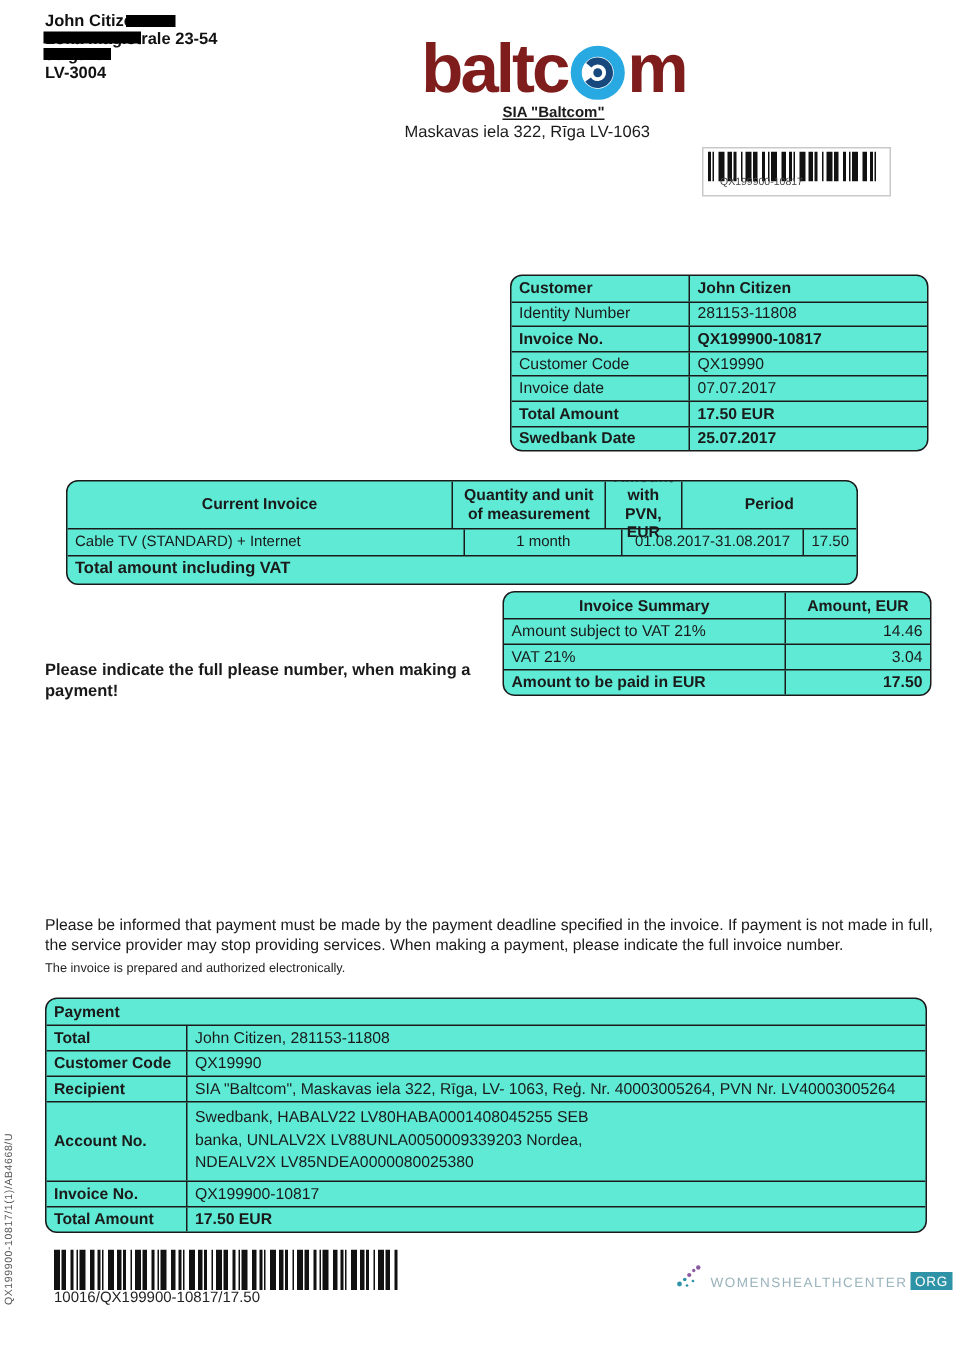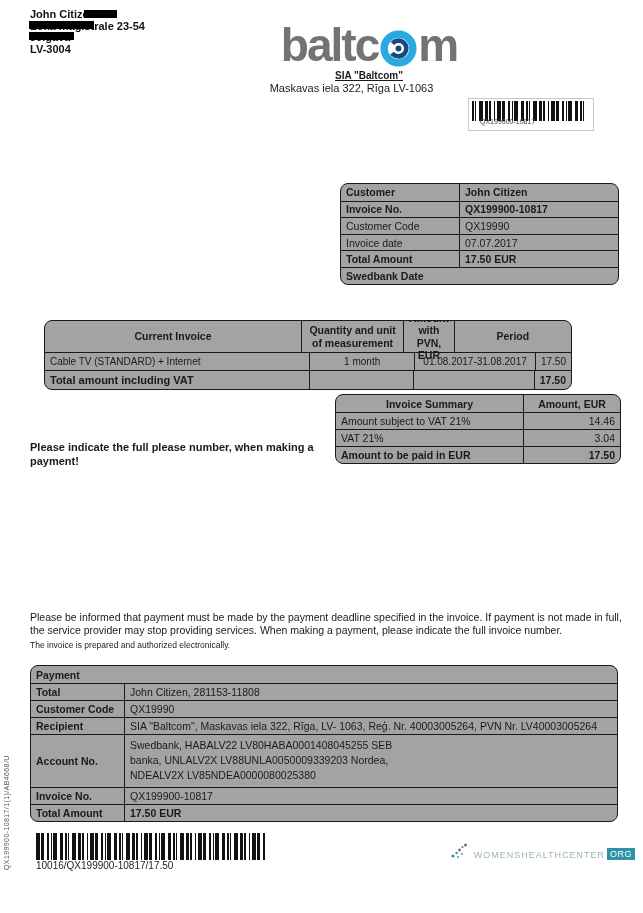--- a/index.html
+++ b/index.html
@@ -7,53 +7,53 @@
   body {
     width:643px; height:913px; position:relative; overflow:hidden;
     font-family:"Liberation Sans", sans-serif; color:#1a1a1a;
   }
   
   .sender { position:absolute; left:30px; top:9px; font-size:11px; font-weight:bold; line-height:11.5px; color:#111; }
   .redact { position:absolute; background:#000; }
   
   .logo-wrap { position:absolute; left:0; top:22px; width:643px; text-align:center; }
   .logo-line { display:inline-flex; align-items:center; justify-content:center; margin-left:95px; }
-  .logo-txt { font-size:46px; font-weight:bold; letter-spacing:-2px; color:#737373; line-height:46px; }
+  .logo-txt { font-size:46px; font-weight:bold; letter-spacing:-2px; color:#7f1d1d; line-height:46px; }
   .logo-o { width:37px; height:37px; margin:6px 1px 0 2px; }
   .brand-company { margin-top:2px; margin-left:95px; font-size:10px; font-weight:bold; text-decoration:underline; }
   .brand-address { margin-top:1px; margin-left:60px; font-size:11px; }
   
   .barcode-box-top { position:absolute; left:468px; top:98px; width:126px; height:33px; border:1px solid #c9c9c9; padding:2px 3px 0 3px; }
   .bars { font-size:0; white-space:nowrap; overflow:hidden; }
   .bars-top { height:20px; width:118px; }
   .bc-caption-top { font-size:7px; color:#444; margin-top:-3px; margin-left:8px; background:transparent; }
   .barcode-bottom { position:absolute; left:36px; top:833px; }
   .bars-bottom { height:27px; width:233px; }
   .bc-caption-bottom { font-size:10px; color:#222; margin-top:0px; }
   
-  .boxtbl { position:absolute; border:1.5px solid #1a1a1a; border-radius:8px; overflow:hidden; background:#a3a3a3; }
+  .boxtbl { position:absolute; border:1.5px solid #1a1a1a; border-radius:8px; overflow:hidden; background:#5eead4; }
   .rrow { display:flex; align-items:stretch; }
   .rrow + .rrow { border-top:1px solid #1a1a1a; }
   .rrow.thick { border-top:1.8px solid #1a1a1a; }
   .cell { font-size:10.5px; padding:2px 5px; display:flex; align-items:center; }
   .cell.vline { border-left:1px solid #1a1a1a; }
   .b { font-weight:bold; }
   .right { justify-content:flex-end; }
   .center { justify-content:center; text-align:center; }
   
   .cust { left:340px; top:183px; width:279px; }
   .cust .rrow { height:16.6px; }
   .cust .c-label { width:118px; }
   .cust .c-value { flex:1; }
   
   .invt { left:44px; top:320px; width:528px; }
   .invt .hdr { height:31px; }
   .invt .hdr .cell { font-weight:bold; line-height:1.15; }
   .invt .line { height:17.5px; }
-  .invt .tot { height:19.5px; }
+  .invt .tot { height:19.5px;flex-direction:column; }
   .invt .c1 { width:267px; }
   .invt .c2 { width:106px; }
   .invt .c3 { width:122px; }
   .invt .c4 { flex:1; }
   
   .sumt { left:335px; top:394px; width:286px; }
   .sumt .rrow { height:17px; }
   .sumt .c1 { width:187px; }
   .sumt .c2 { flex:1; }
   
@@ -106,37 +106,42 @@
   <div class="bars bars-top" id="barcode-top"><span style="display:inline-block;height:100%;background:#111;width:2px;margin-right:1px"></span><span style="display:inline-block;height:100%;background:#111;width:1px;margin-right:3px"></span><span style="display:inline-block;height:100%;background:#111;width:4px;margin-right:2px"></span><span style="display:inline-block;height:100%;background:#111;width:3px;margin-right:1px"></span><span style="display:inline-block;height:100%;background:#111;width:2px;margin-right:3px"></span><span style="display:inline-block;height:100%;background:#111;width:1px;margin-right:2px"></span><span style="display:inline-block;height:100%;background:#111;width:4px;margin-right:1px"></span><span style="display:inline-block;height:100%;background:#111;width:3px;margin-right:3px"></span><span style="display:inline-block;height:100%;background:#111;width:2px;margin-right:2px"></span><span style="display:inline-block;height:100%;background:#111;width:1px;margin-right:1px"></span><span style="display:inline-block;height:100%;background:#111;width:4px;margin-right:3px"></span><span style="display:inline-block;height:100%;background:#111;width:3px;margin-right:2px"></span><span style="display:inline-block;height:100%;background:#111;width:2px;margin-right:1px"></span><span style="display:inline-block;height:100%;background:#111;width:1px;margin-right:3px"></span><span style="display:inline-block;height:100%;background:#111;width:4px;margin-right:2px"></span><span style="display:inline-block;height:100%;background:#111;width:3px;margin-right:1px"></span><span style="display:inline-block;height:100%;background:#111;width:2px;margin-right:3px"></span><span style="display:inline-block;height:100%;background:#111;width:1px;margin-right:2px"></span><span style="display:inline-block;height:100%;background:#111;width:4px;margin-right:1px"></span><span style="display:inline-block;height:100%;background:#111;width:3px;margin-right:3px"></span><span style="display:inline-block;height:100%;background:#111;width:2px;margin-right:2px"></span><span style="display:inline-block;height:100%;background:#111;width:1px;margin-right:1px"></span><span style="display:inline-block;height:100%;background:#111;width:4px;margin-right:3px"></span><span style="display:inline-block;height:100%;background:#111;width:3px;margin-right:2px"></span><span style="display:inline-block;height:100%;background:#111;width:2px;margin-right:1px"></span><span style="display:inline-block;height:100%;background:#111;width:1px;margin-right:3px"></span></div>
   <div class="bc-caption-top">QX199900-10817</div>
 </div>
 
 <div class="boxtbl cust">
   <div class="rrow">
     <div class="cell c-label b">Customer</div>
     <div class="cell c-value vline b">John Citizen</div>
   </div>
   <div class="rrow thick">
+    <div class="cell c-label">Identity Number</div>
+    <div class="cell c-value vline">281153-11808</div>
+  </div>
+  <div class="rrow thick">
     <div class="cell c-label b">Invoice No.</div>
     <div class="cell c-value vline b">QX199900-10817</div>
   </div>
   <div class="rrow">
     <div class="cell c-label">Customer Code</div>
     <div class="cell c-value vline">QX19990</div>
   </div>
   <div class="rrow">
     <div class="cell c-label">Invoice date</div>
     <div class="cell c-value vline">07.07.2017</div>
   </div>
   <div class="rrow thick">
     <div class="cell c-label b">Total Amount</div>
     <div class="cell c-value vline b">17.50 EUR</div>
   </div>
   <div class="rrow thick">
     <div class="cell c-label b">Swedbank Date</div>
+    <div class="cell c-value vline b">25.07.2017</div>
   </div>
 </div>
 
 <div class="boxtbl invt">
   <div class="rrow hdr">
     <div class="cell c1 center">Current Invoice</div>
     <div class="cell c2 vline center">Quantity and unit of measurement</div>
     <div class="cell c4 vline center">Amount with PVN, EUR</div>
     <div class="cell c3 vline center">Period</div>
   </div>

